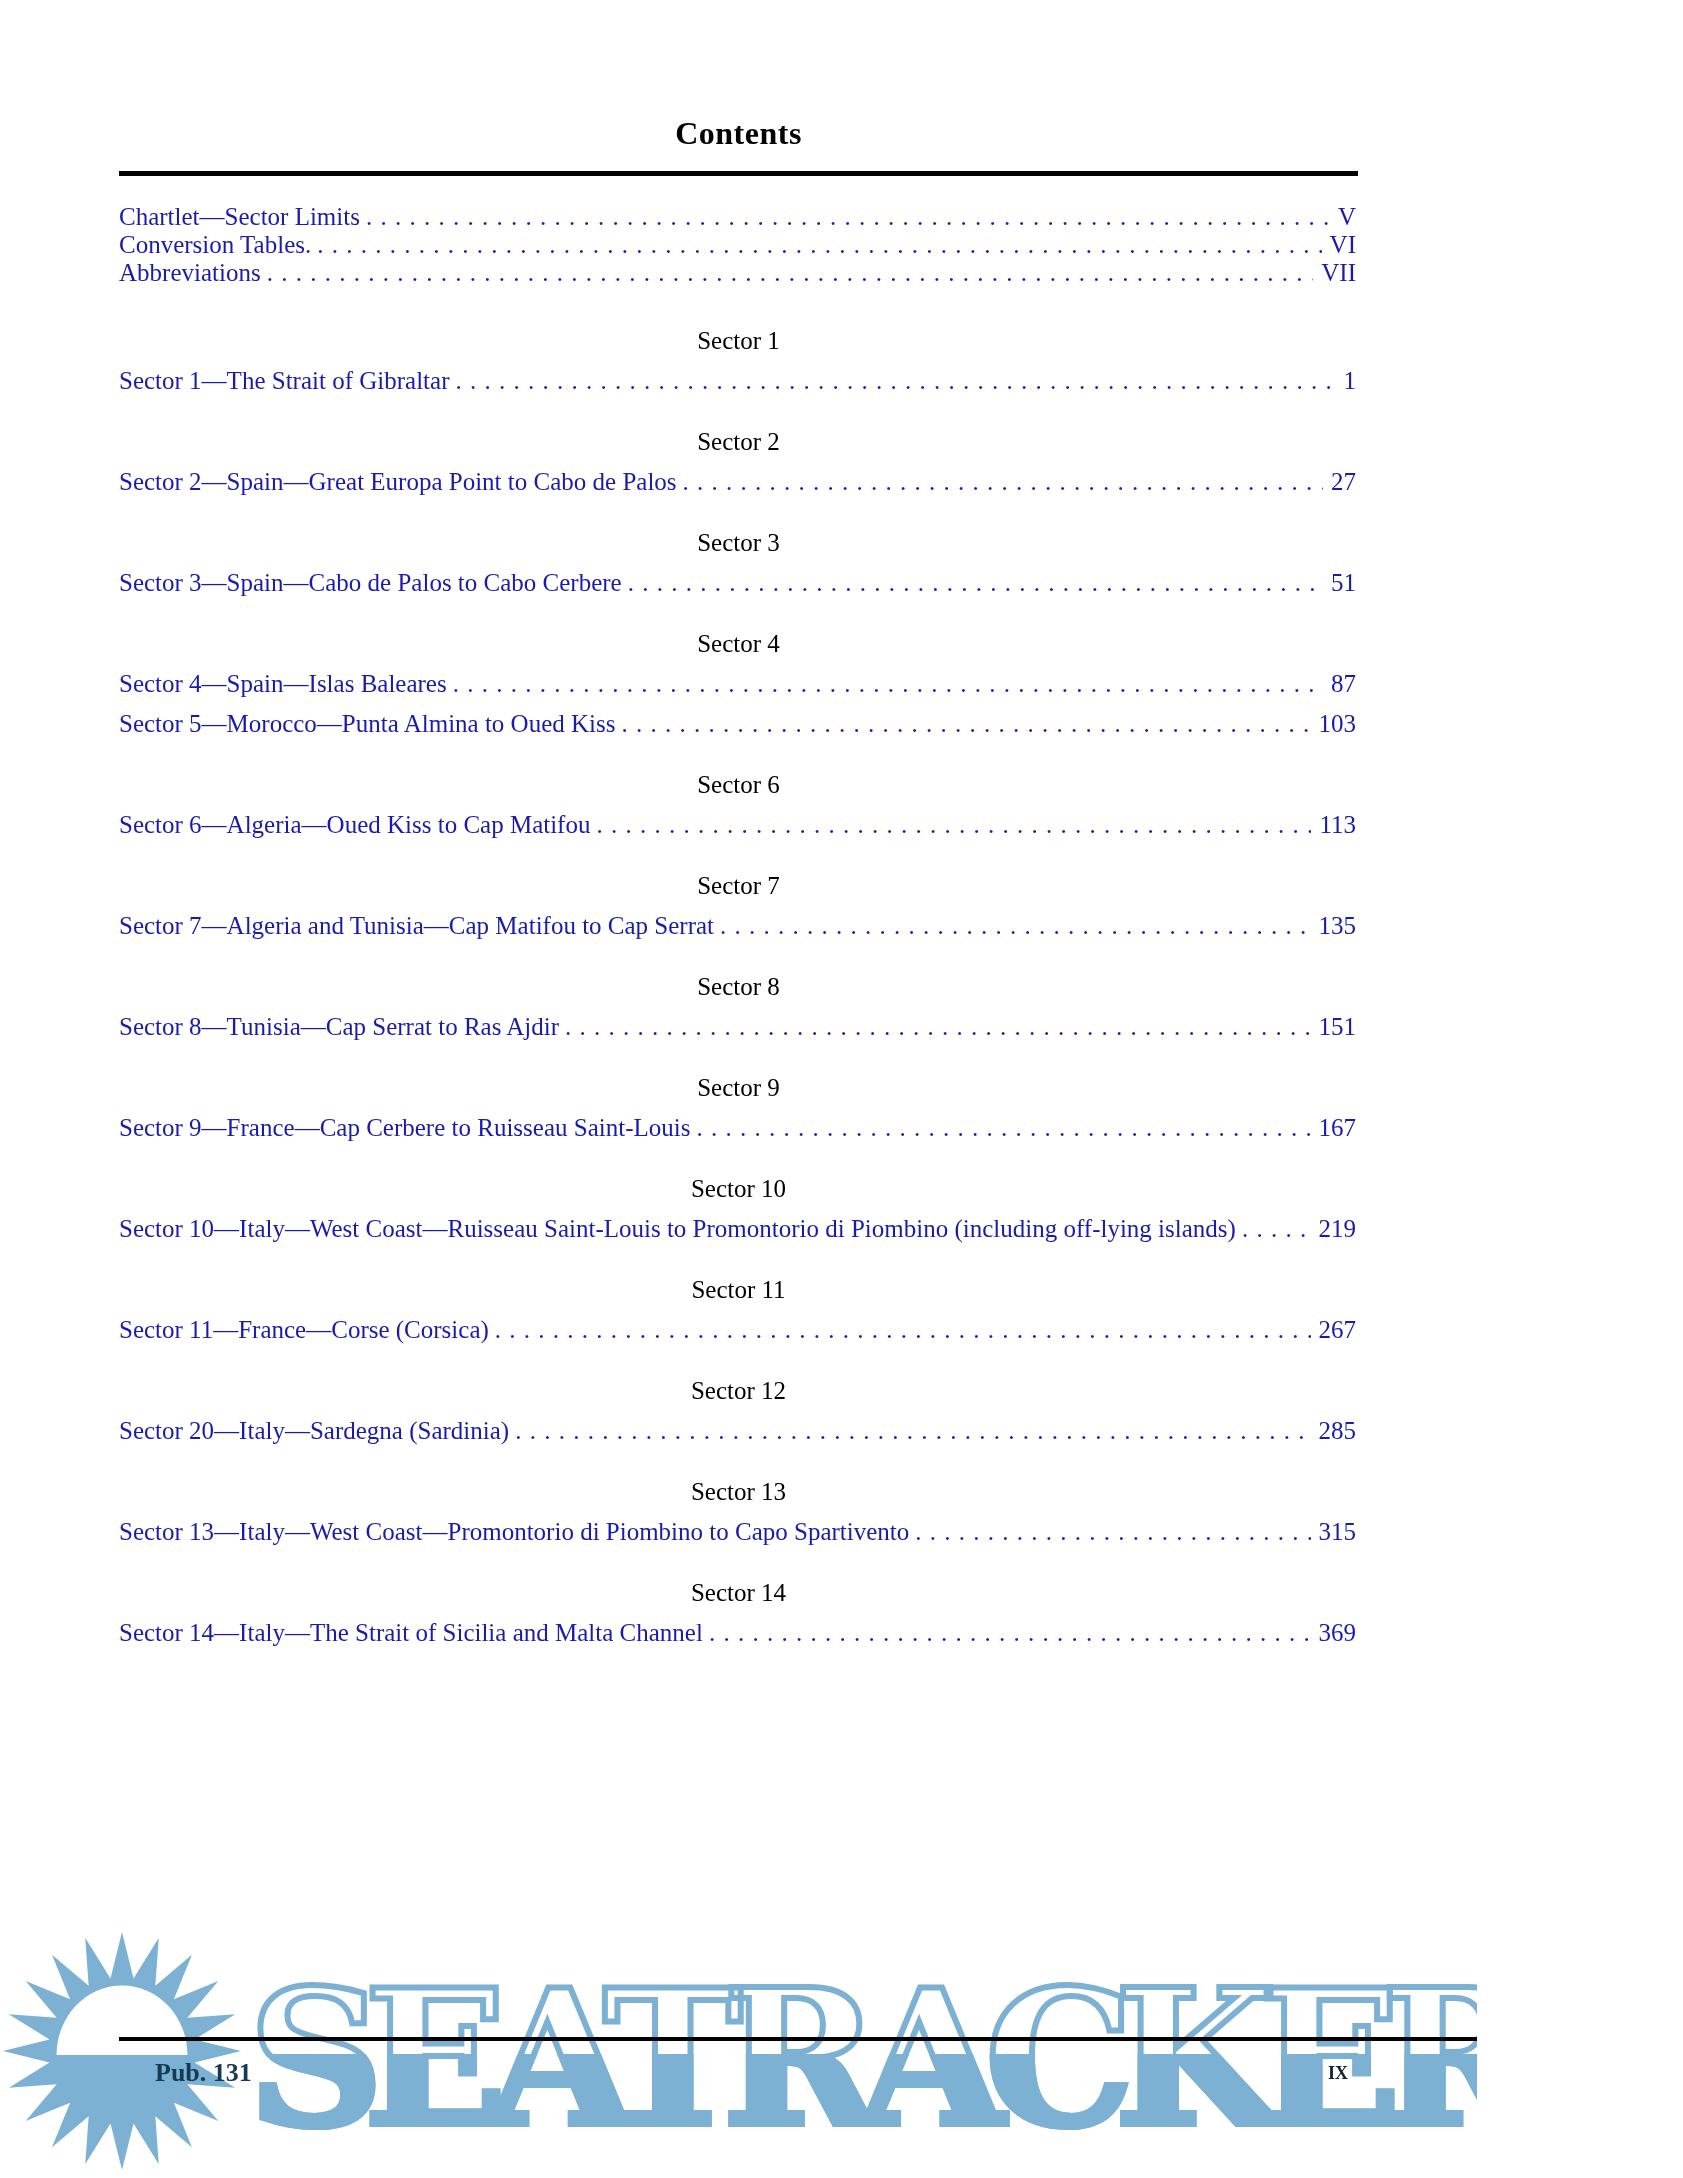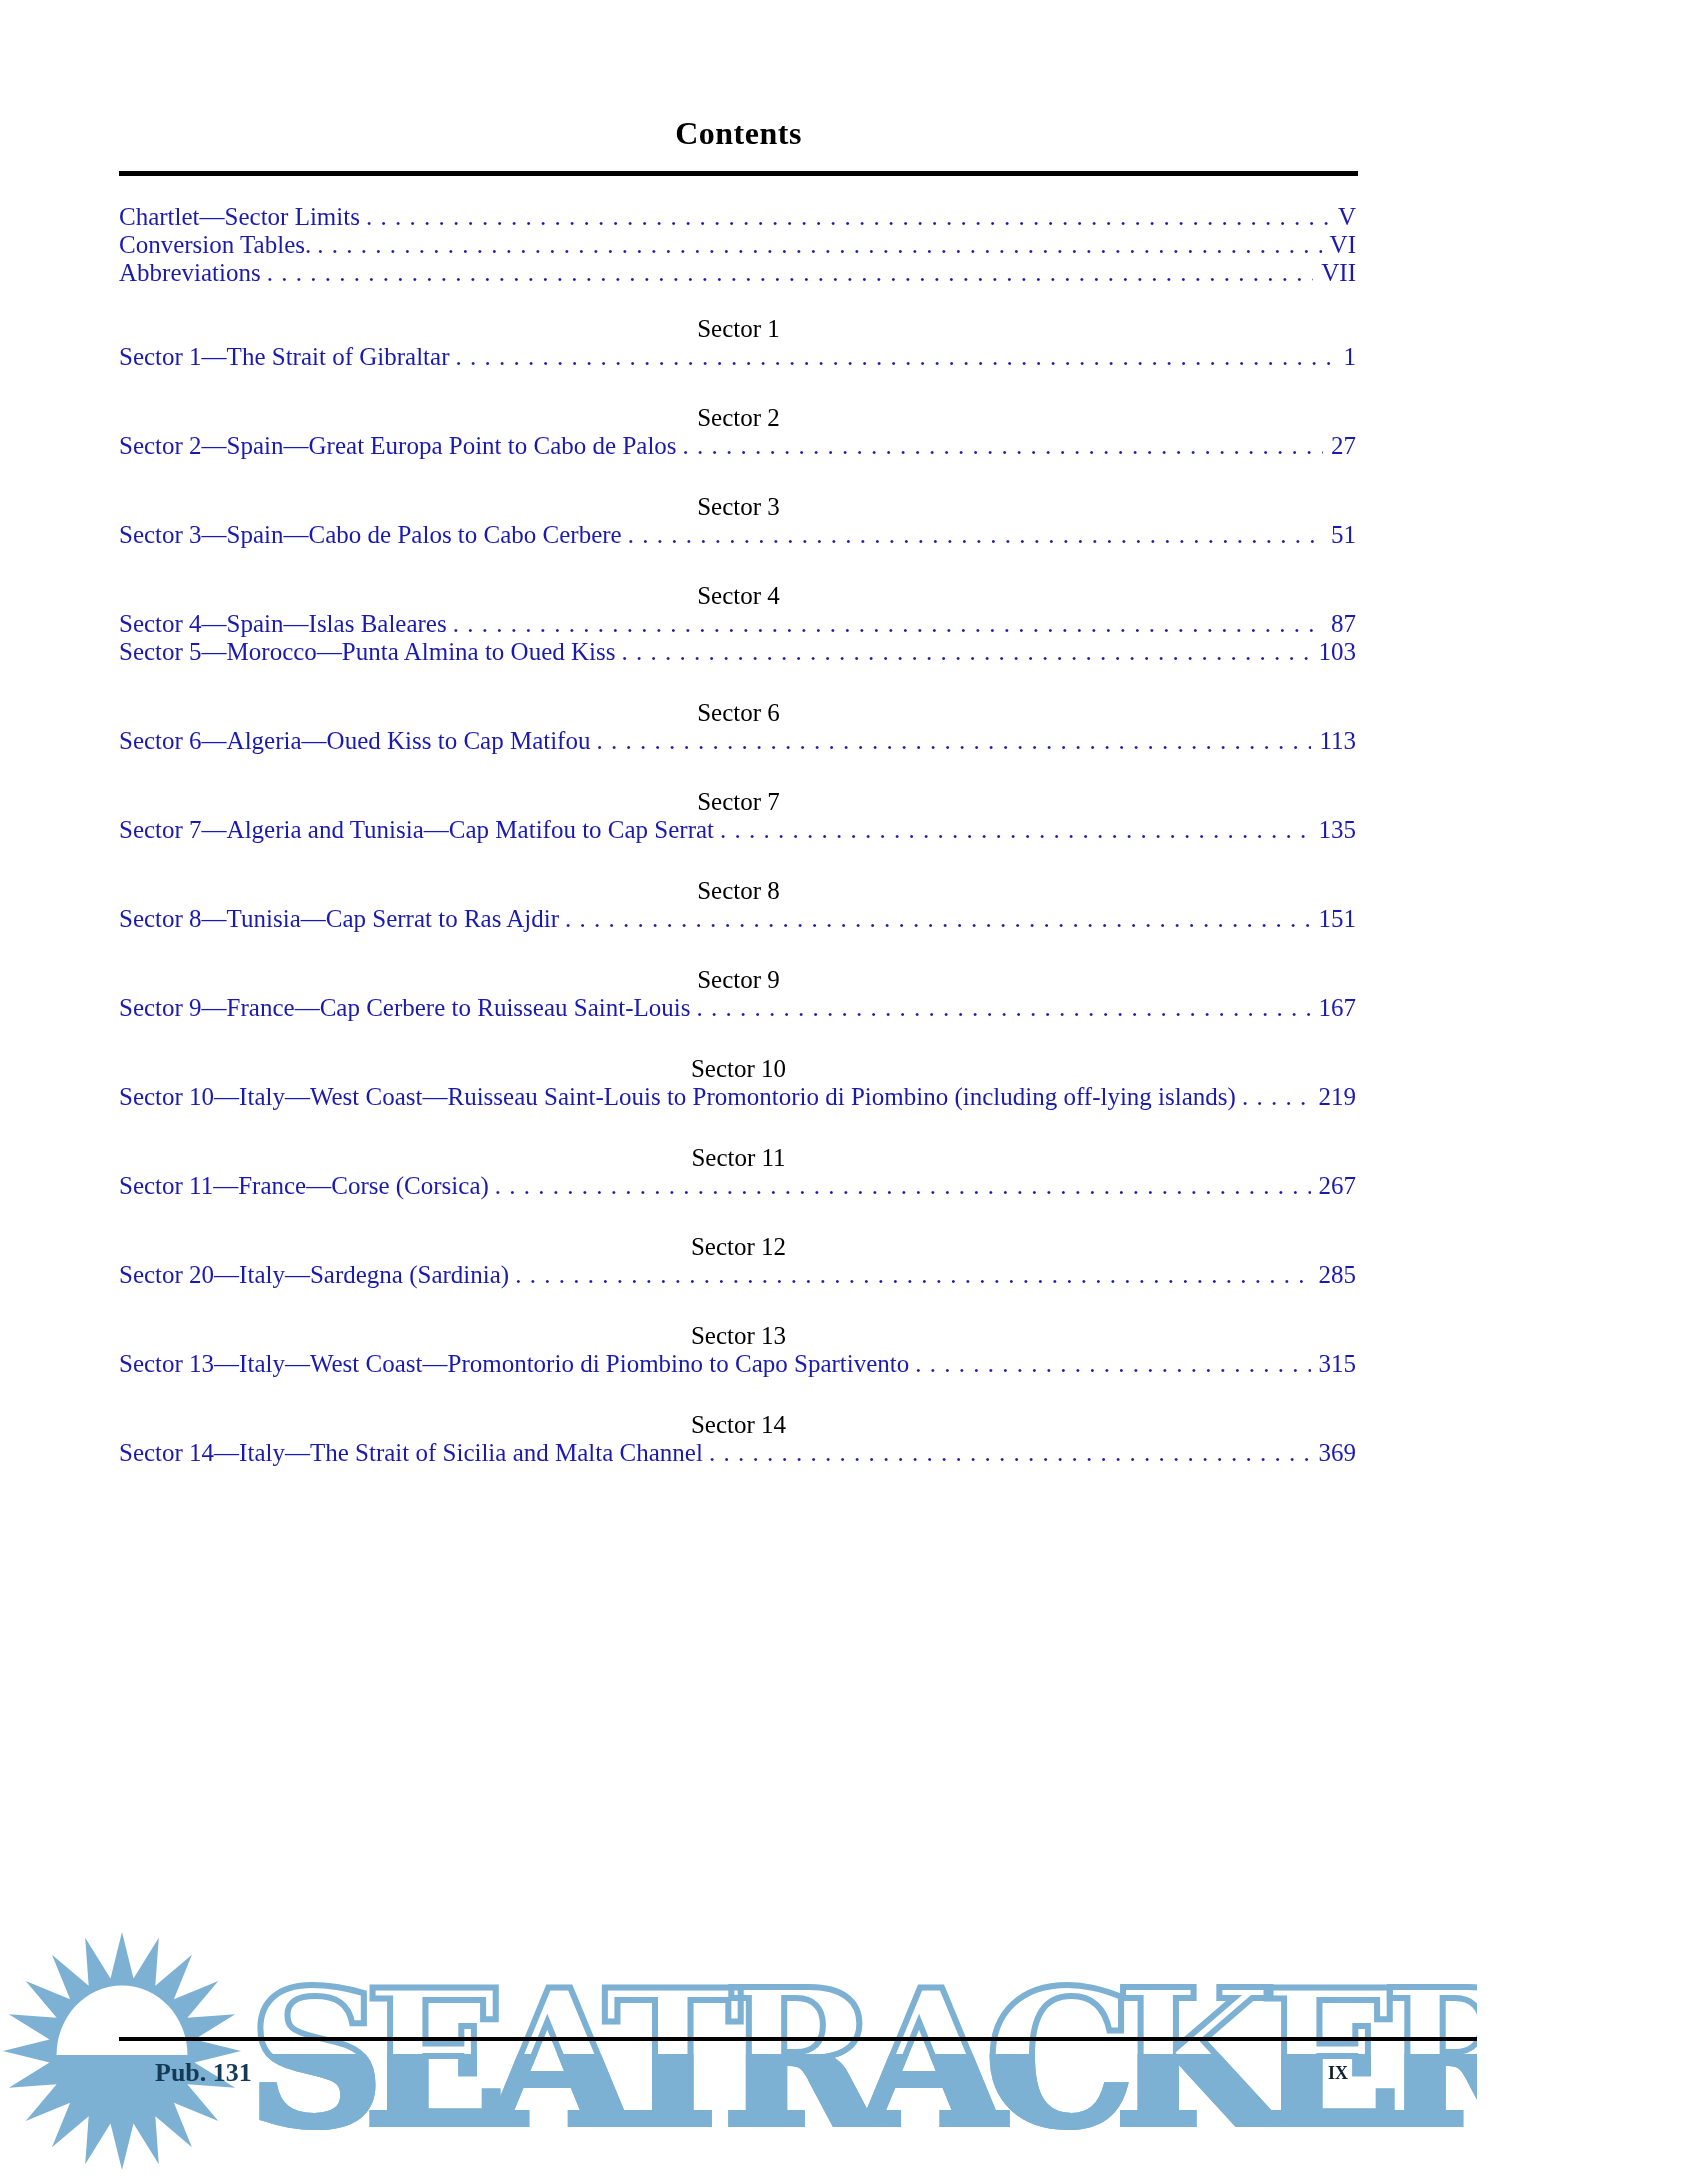--- a/index.html
+++ b/index.html
@@ -29,22 +29,22 @@
   }
   .toc-dots::after {
     content:". . . . . . . . . . . . . . . . . . . . . . . . . . . . . . . . . . . . . . . . . . . . . . . . . . . . . . . . . . . . . . . . . . . . . . . . . . . . . . . . . . . . . . . . . . . . . . . . . . . . . . . . . . . . . . . . . . . . . . . . . . . .";
     word-spacing:2px;
   }
   .toc-page { white-space:nowrap; text-align:right; padding-right:2px; }
   .sector-heading {
     margin-top:33px; text-align:center; color:#000;
     font-size:25px; line-height:28px;
   }
-  .sector-block:first-child .sector-heading { margin-top:28px; }
-  .sector-block .toc-row { }
+  .sector-block:first-child .sector-heading { margin-top:40px; }
+  .sector-block .toc-row { margin-top:12px; }
 
   
   .sun-logo { position:absolute; left:0px; top:1929px; width:244px; height:244px; z-index:1; }
   .watermark-text {
     position:absolute; left:248px; top:1964px; z-index:2;
     font-family:"DejaVu Serif", serif; font-weight:bold;
     font-size:188px; line-height:188px; letter-spacing:-20px;
     white-space:nowrap;
   }
   .wm-outline { color:#ffffff; -webkit-text-stroke:6px #7cb1d3; }

